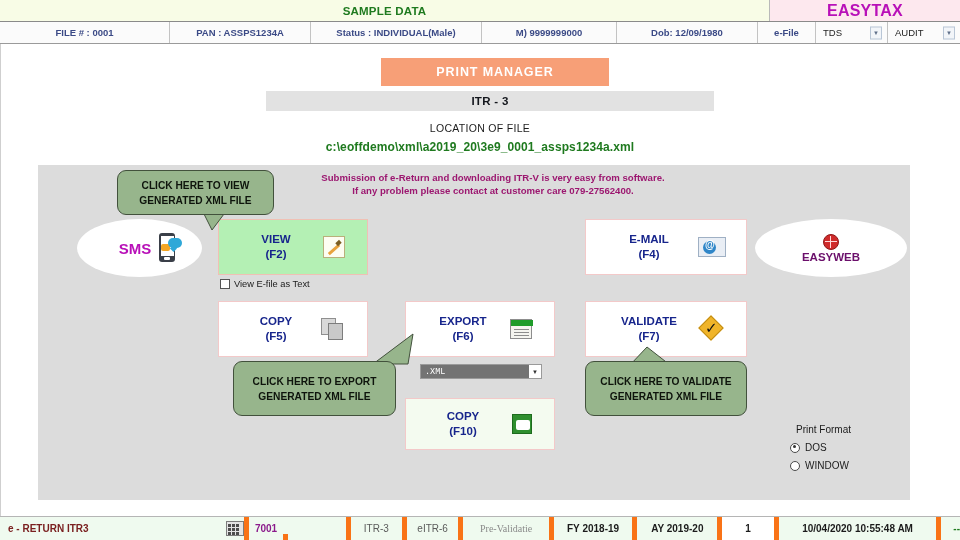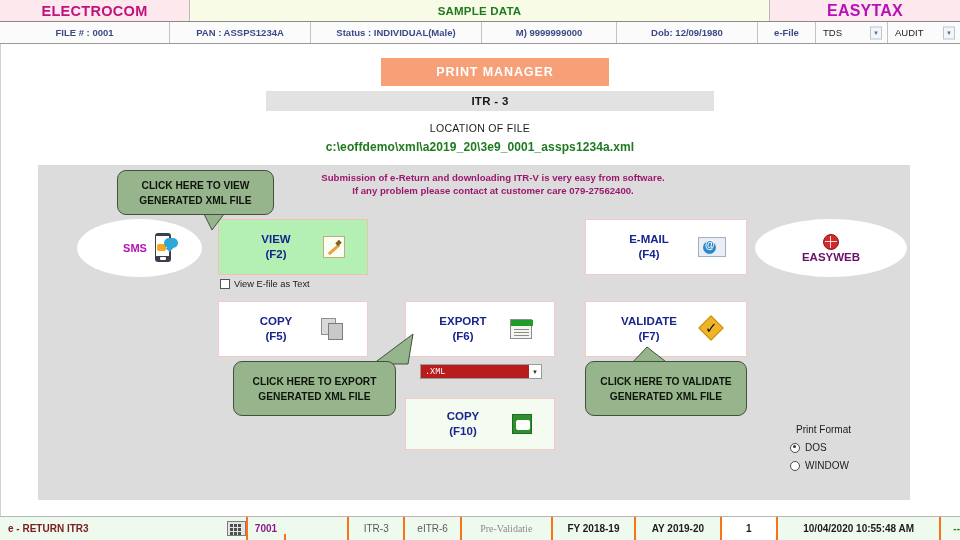--- a/index.html
+++ b/index.html
@@ -62,21 +62,21 @@
   
   .panel{position:absolute;left:38px;top:165px;width:872px;height:335px;background:#dcdcdc;}
 
   .notice{position:absolute;left:283px;top:171px;width:420px;text-align:center;
           color:#9c1770;font-size:9.6px;font-weight:bold;line-height:13px;}
 
   
   .oval{position:absolute;background:#ffffff;border-radius:50%;
         display:flex;align-items:center;justify-content:center;}
   .oval-sms{left:77px;top:219px;width:125px;height:58px;}
-  .oval-sms .lbl{color:#b810b8;font-weight:bold;font-size:11px;margin-right:8px;margin-left:23px;}
+  .oval-sms .lbl{color:#b810b8;font-weight:bold;font-size:15px;margin-right:8px;margin-left:23px;}
   .oval-web{left:755px;top:219px;width:152px;height:58px;flex-direction:column;}
   .oval-web .lbl{color:#6b0f6b;font-weight:bold;font-size:11.5px;margin-top:1px;}
 
   
   .sms-ico{position:relative;width:24px;height:30px;}
   .sms-ico .phone{position:absolute;left:0;top:0;width:16px;height:29px;background:#3a3f48;border-radius:3px;}
   .sms-ico .scr{position:absolute;left:1.5px;top:3px;width:13px;height:20px;background:#fff;}
   .sms-ico .b1{position:absolute;left:2px;top:11px;width:9px;height:7px;background:#f5a623;border-radius:2px;}
   .sms-ico .b2{position:absolute;left:9px;top:5px;width:14px;height:10px;background:#2fa8d8;border-radius:5px;}
   .sms-ico .b2:after{content:"";position:absolute;left:3px;bottom:-3px;width:5px;height:5px;background:#2fa8d8;
@@ -138,21 +138,21 @@
   .ico-back{right:22px;width:20px;height:20px;background:#2f8f2f;border:1px solid #1d6b1d;box-sizing:border-box;}
   .ico-back:before{content:"";position:absolute;left:3px;top:5px;width:14px;height:10px;background:#ffffff;border-radius:2px;}
 
   
   .chk-row{position:absolute;left:220px;top:279px;display:flex;align-items:center;}
   .chk-box{width:8px;height:8px;border:1px solid #545454;background:#ffffff;margin-right:4px;}
   .chk-row .lbl{color:#1b1b1b;font-size:9.3px;}
 
   .xml-sel{position:absolute;left:420px;top:364px;width:122px;height:15px;background:#ffffff;
            border:1px solid #9a9a9a;box-sizing:border-box;display:flex;align-items:center;}
-  .xml-sel .val{flex:1;height:100%;background:#b91c1c;color:#ffffff;font-size:8.5px;
+  .xml-sel .val{flex:1;height:100%;background:#737373;color:#ffffff;font-size:8.5px;
                 display:flex;align-items:center;padding-left:4px;box-sizing:border-box;
                 font-family:"Liberation Mono","DejaVu Sans Mono",monospace;}
   .xml-sel .arw{width:12px;text-align:center;font-size:6px;color:#333;}
 
   .pf{position:absolute;left:790px;top:424px;}
   .pf .hdr{color:#1b1b1b;font-size:10px;margin-bottom:7px;padding-left:6px;}
   .pf .opt{display:flex;align-items:center;margin-bottom:7px;color:#1b1b1b;font-size:10px;}
   .radio{width:8px;height:8px;border:1px solid #4a4a4a;border-radius:50%;margin-right:5px;
          background:#fff;position:relative;}
   .radio.on:after{content:"";position:absolute;left:1.5px;top:1.5px;width:3px;height:3px;border-radius:50%;background:#333;}
@@ -167,41 +167,38 @@
   .tail{position:absolute;}
 
   
   .footer{position:absolute;left:0;top:516px;width:960px;height:24px;background:#effaef;
           border-top:1px solid #b5b5b5;display:flex;align-items:center;box-sizing:border-box;}
   .f-title{width:250px;padding-left:8px;color:#7a2020;font-size:10px;font-weight:bold;box-sizing:border-box;}
   .f-calc{width:20px;height:15px;background:#e4e4e4;border:1px solid #7c7c7c;box-sizing:border-box;
           display:flex;flex-wrap:wrap;align-content:flex-start;padding:1px;}
   .f-calc i{width:3px;height:3px;background:#4d4d4d;margin:.5px;display:block;}
   .f-seg{height:100%;display:flex;align-items:center;justify-content:center;
-         border-left:2px solid #f97316;box-sizing:border-box;font-size:10px;white-space:nowrap;}
+         border-left:5px solid #f97316;box-sizing:border-box;font-size:10px;white-space:nowrap;}
   .seg-7001{width:42px;color:#8b1a8b;font-weight:bold;}
   .seg-ver{width:56px;color:#1f7a1f;font-weight:bold;margin-top:34px;}
   .seg-itr{width:62px;color:#5a5a5a;margin-left:12px;}
   .seg-eitr{width:62px;color:#5a5a5a;}
   .seg-pre{width:100px;color:#8a8a8a;font-family:"Liberation Serif","DejaVu Serif",serif;}
   .seg-fy{width:92px;color:#1b1b1b;font-weight:bold;}
   .seg-ay{width:94px;color:#1b1b1b;font-weight:bold;}
   .seg-one{width:62px;color:#1b1b1b;font-weight:bold;background:#ffffff;}
   .seg-dt{width:180px;color:#1b1b1b;font-weight:bold;}
   .seg-dash{flex:1;color:#1f7a1f;font-weight:bold;justify-content:flex-start;padding-left:12px;}
 </style>
 </head>
 <body>
 
 <div class="app">
 
   <div class="brandbar">
-    <div class="brand-left">
-      <span>ELECTROCOM</span>
-    </div>
     <div class="brand-mid">
       <span>SAMPLE DATA</span>
     </div>
     <div class="brand-right">
       <span>EASYTAX</span>
     </div>
   </div>
 
   <div class="infobar">
     <div class="cell c-file">FILE # : 0001</div>

